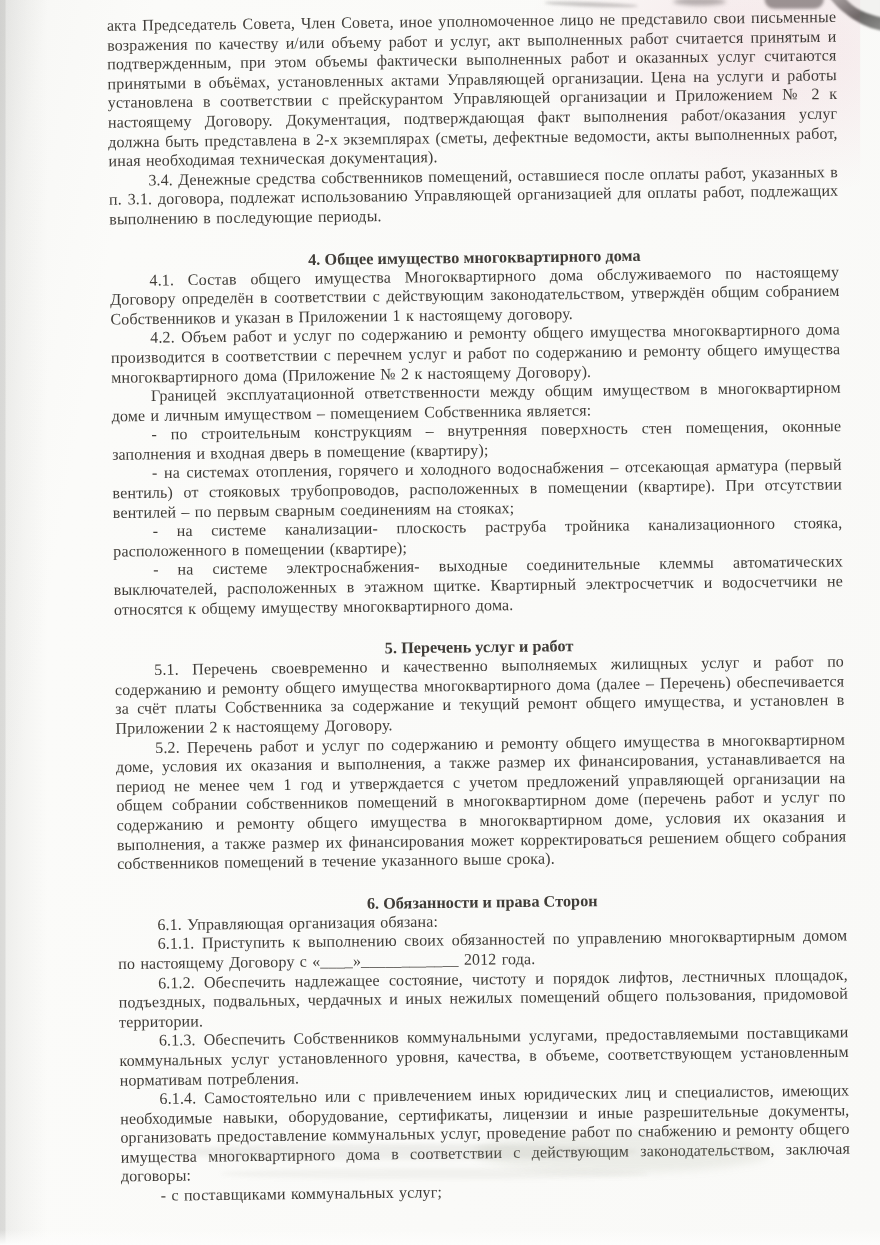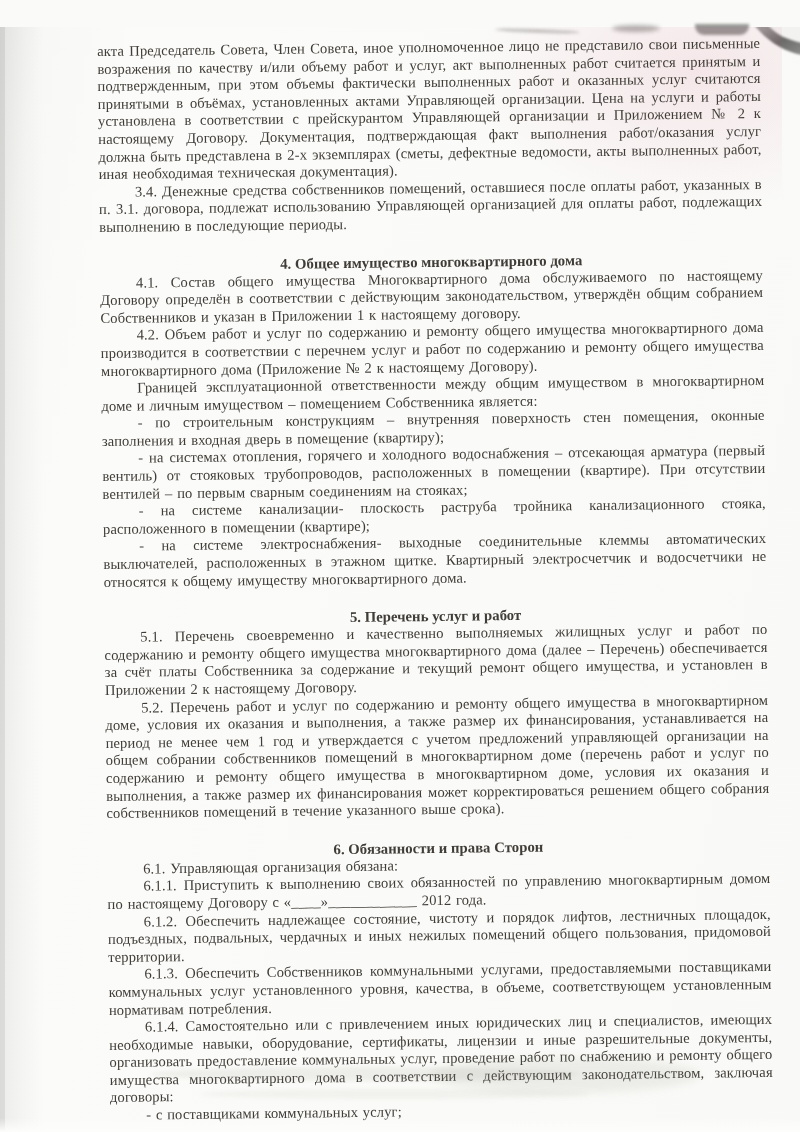--- a/index.html
+++ b/index.html
@@ -8,21 +8,20 @@
     width: 800px;
     height: 1132px;
     overflow: hidden;
     background: #fafaf8;
     font-family: "Liberation Serif", serif;
   }
   .page {
     position: absolute;
     inset: 0;
     background: linear-gradient(100deg, #f0f0ee 0px, #f8f8f6 45px, #fbfbf9 140px, #fafaf8 60%, #f9f9f7 100%);
-    margin-top: 27px;
   }
   
   .left-band {
     position: absolute; left: 0; top: 0; bottom: 0; width: 44px;
     background: linear-gradient(to right, rgba(105,105,100,0.10), rgba(105,105,100,0.04) 55%, rgba(105,105,100,0));
   }
   .left-edge {
     position: absolute; left: 0; top: 0; bottom: 0; width: 5px;
     background: rgba(90,90,88,0.12);
   }

